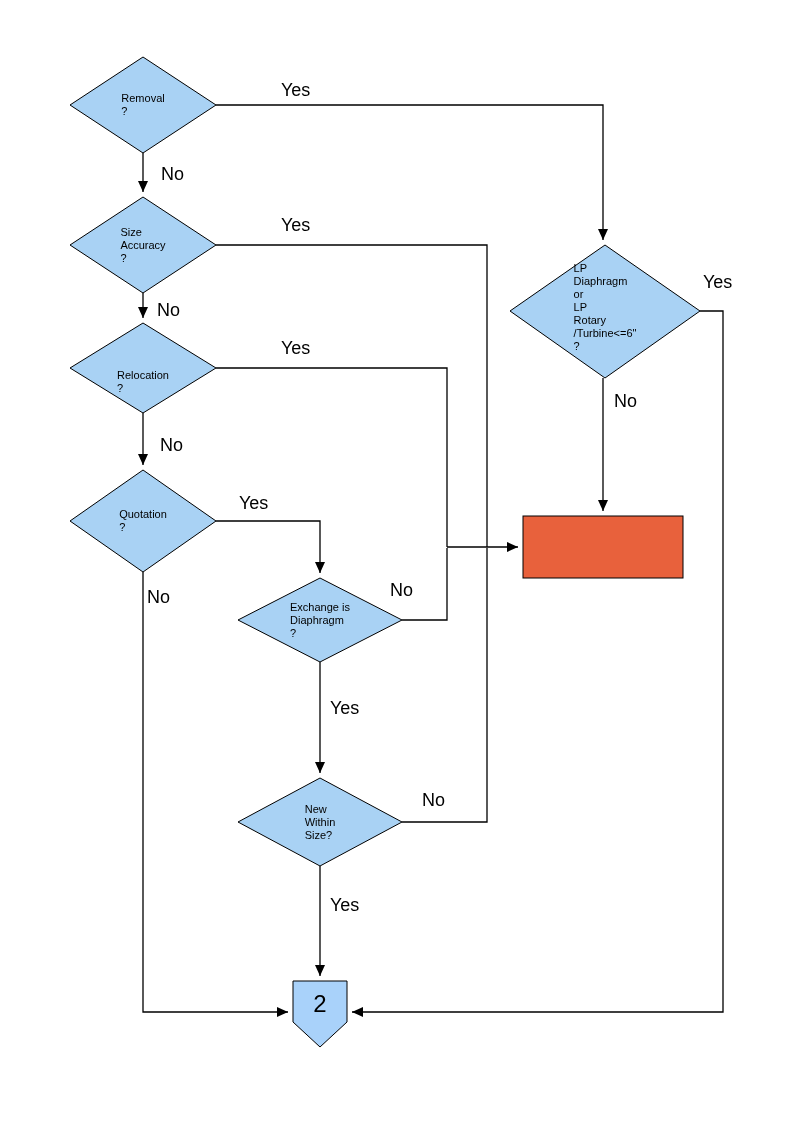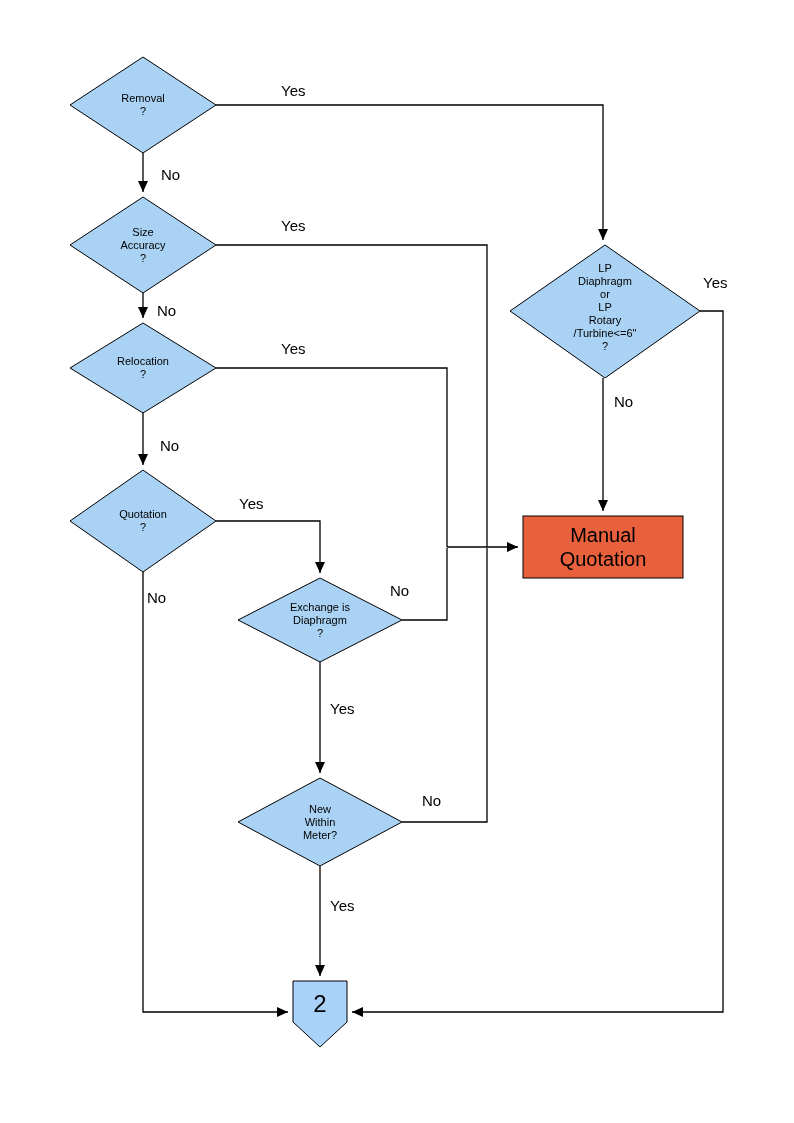--- a/index.html
+++ b/index.html
@@ -8,39 +8,39 @@
     width:794px;height:1123px;
     background:#ffffff;
     font-family:"Liberation Sans", sans-serif;
     overflow:hidden;
   }
   .canvas svg{position:absolute;left:0;top:0;}
   .node-label{
     position:absolute;
     transform:translate(-50%,-50%);
     font-size:11px;line-height:13px;
-    color:#000;text-align:center;
+    color:#000;
     white-space:pre-line;
   }
   .process-label{
     position:absolute;
     transform:translate(-50%,-50%);
     font-size:20px;line-height:24px;
     color:#000;text-align:center;
     white-space:pre-line;
   }
   .connector-label{
     position:absolute;
     transform:translate(-50%,-50%);
     font-size:24px;line-height:24px;
     color:#000;text-align:center;
   }
   .edge-label{
     position:absolute;
-    font-size:15px;line-height:25px;
+    font-size:18px;line-height:25px;
     color:#000;
     white-space:nowrap;
   }
 </style>
 </head>
 <body>
 
 <div class="canvas">
 
   <svg width="794" height="1123" viewBox="0 0 794 1123">
@@ -79,39 +79,37 @@
       <rect x="523" y="516" width="160" height="62" fill="#E8613C"></rect>
       <polygon points="293,981 347,981 347,1022 320,1047 293,1022" fill="#A9D2FA"></polygon>
     </g>
   </svg>
 
   <div class="node-label" style="left:143px;top:105px">Removal
 ?</div>
   <div class="node-label" style="left:143px;top:245px">Size
 Accuracy
 ?</div>
-  <div class="node-label" style="left:143px;top:368px">Relocation
+  <div class="node-label" style="left:143px;top:382px">Relocation
 ?</div>
   <div class="node-label" style="left:143px;top:521px">Quotation
 ?</div>
   <div class="node-label" style="left:320px;top:620px">Exchange is
 Diaphragm
 ?</div>
   <div class="node-label" style="left:320px;top:822px">New
 Within
-Meter?</div>
+Size?</div>
   <div class="node-label" style="left:605px;top:307px">LP
 Diaphragm
 or
 LP
 Rotary
 /Turbine&lt;=6"
 ?</div>
-  <div class="process-label" style="left:603px;top:547px">Manual
-Quotation</div>
   <div class="connector-label" style="left:320px;top:1004px">2</div>
 
   <div class="edge-label" style="left:281px;top:78px">Yes</div>
   <div class="edge-label" style="left:161px;top:162px">No</div>
   <div class="edge-label" style="left:281px;top:213px">Yes</div>
   <div class="edge-label" style="left:157px;top:298px">No</div>
   <div class="edge-label" style="left:281px;top:336px">Yes</div>
   <div class="edge-label" style="left:160px;top:433px">No</div>
   <div class="edge-label" style="left:239px;top:491px">Yes</div>
   <div class="edge-label" style="left:147px;top:585px">No</div>

